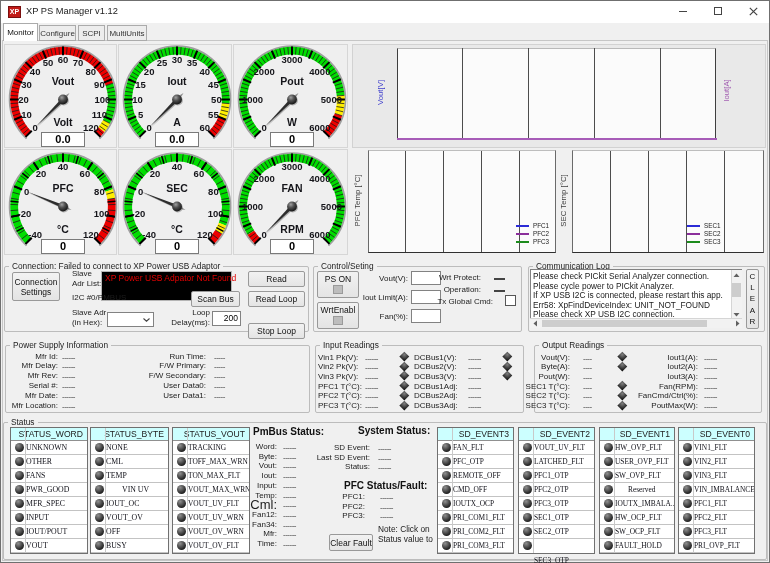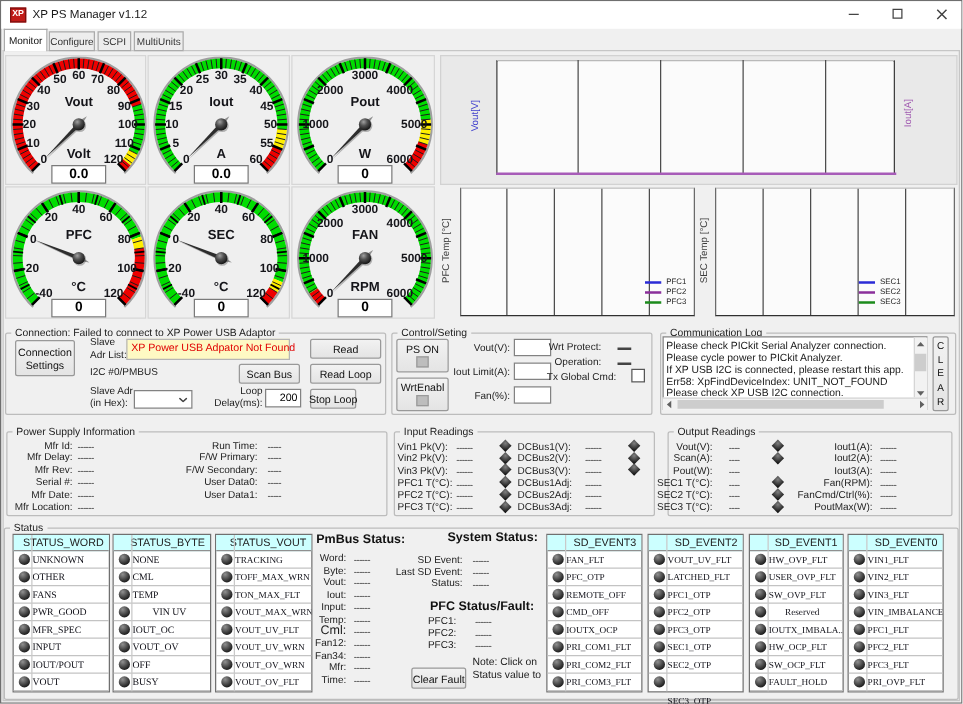--- a/index.html
+++ b/index.html
@@ -690,33 +690,33 @@
 <div class="abs" style="left:687px;top:225px;width:13px;height:1.6px;background:#2b2bd6"></div>
 <div class="abs" style="left:704px;top:222px;font-size:6.3px;color:#222">SEC1</div>
 <div class="abs" style="left:687px;top:233px;width:13px;height:1.6px;background:#8b2f9b"></div>
 <div class="abs" style="left:704px;top:230px;font-size:6.3px;color:#222">SEC2</div>
 <div class="abs" style="left:687px;top:241px;width:13px;height:1.6px;background:#1d8c1d"></div>
 <div class="abs" style="left:704px;top:238px;font-size:6.3px;color:#222">SEC3</div>
 <div class="gb" style="left:4px;top:266px;width:305px;height:66px"></div>
 <div class="gbcap" style="left:9px;top:261px">Connection: Failed to connect to XP Power USB Adaptor</div>
 <div class="btn" style="left:12px;top:272px;width:48px;height:29px">Connection<br>Settings</div>
 <div class="lbl" style="left:72px;top:269px">Slave<br>Adr List:</div>
-<div class="abs" style="left:101px;top:271px;width:131px;height:17px;background:#fef9c3;border:1px solid #b5b5b5;font-size:8.5px;color:#e00000;line-height:13px;padding-left:3px;white-space:nowrap">XP Power USB Adpator Not Found</div>
+<div class="abs" style="left:101px;top:271px;width:131px;height:30px;background:#000000;border:1px solid #b5b5b5;font-size:8.5px;color:#e00000;line-height:13px;padding-left:3px;white-space:nowrap">XP Power USB Adpator Not Found</div>
 <div class="btn" style="left:248px;top:271px;width:57px;height:16px">Read</div>
 <div class="lbl" style="left:72px;top:293px">I2C #0/PMBUS</div>
 <div class="btn" style="left:191px;top:291px;width:49px;height:16px">Scan Bus</div>
 <div class="btn" style="left:248px;top:291px;width:57px;height:16px">Read Loop</div>
 <div class="lbl" style="left:72px;top:308px">Slave Adr<br>(in Hex):</div>
 <div class="inp" style="left:107px;top:312px;width:47px;height:15px"></div>
 <svg class="abs" style="left:143px;top:318px" width="7" height="4">
     <path d="M0.5 0.5 L3.5 3.2 L6.5 0.5" stroke="#444" stroke-width="1.1" fill="none"></path>
   </svg>
 <div class="lblr" style="left:160px;top:308px;width:50px">Loop<br>Delay(ms):</div>
 <div class="inp" style="left:212px;top:311px;width:29px;height:15px;text-align:right;padding-right:2px;line-height:13px">200</div>
-<div class="btn" style="left:248px;top:311px;width:37px;height:16px">Stop Loop</div>
+<div class="btn" style="left:248px;top:323px;width:57px;height:16px">Stop Loop</div>
 <div class="gb" style="left:313px;top:266px;width:209px;height:66px"></div>
 <div class="gbcap" style="left:318px;top:261px">Control/Seting</div>
 <div class="btn" style="left:317px;top:271px;width:42px;height:27px;flex-direction:column;font-size:8.5px;line-height:9px">PS ON<div style="width:10px;height:9px;background:#bdbdbd;border:1px solid #9a9a9a;margin-top:1px"></div></div>
 <div class="btn" style="left:317px;top:302px;width:42px;height:27px;flex-direction:column;font-size:8.5px;line-height:9px">WrtEnabl<div style="width:10px;height:9px;background:#bdbdbd;border:1px solid #9a9a9a;margin-top:1px"></div></div>
 <div class="lblr" style="left:348px;top:274px;width:60px">Vout(V):</div>
 <div class="inp" style="left:411px;top:271px;width:30px;height:14px"></div>
 <div class="lblr" style="left:338px;top:293px;width:70px">Iout Limit(A):</div>
 <div class="inp" style="left:411px;top:290px;width:30px;height:14px"></div>
 <div class="lblr" style="left:348px;top:312px;width:60px">Fan(%):</div>
 <div class="inp" style="left:411px;top:309px;width:30px;height:14px"></div>
@@ -810,21 +810,21 @@
 <div class="dia" style="left:401px;top:401.5px"></div>
 <div class="lbl" style="left:414px;top:401.0px">DCBus3Adj:</div>
 <div class="dash" style="left:468px;top:402.0px">------</div>
 <div class="gb" style="left:534px;top:345px;width:228px;height:68px"></div>
 <div class="gbcap" style="left:539px;top:340px">Output Readings</div>
 <div class="lblr" style="left:510px;top:352.5px;width:60px">Vout(V):</div>
 <div class="dash" style="left:583px;top:353.5px">----</div>
 <div class="dia" style="left:619px;top:353.0px"></div>
 <div class="lblr" style="left:618px;top:352.5px;width:80px">Iout1(A):</div>
 <div class="dash" style="left:704px;top:353.5px">------</div>
-<div class="lblr" style="left:510px;top:362.2px;width:60px">Scan(A):</div>
+<div class="lblr" style="left:510px;top:362.2px;width:60px">Byte(A):</div>
 <div class="dash" style="left:583px;top:363.2px">----</div>
 <div class="dia" style="left:619px;top:362.7px"></div>
 <div class="lblr" style="left:618px;top:362.2px;width:80px">Iout2(A):</div>
 <div class="dash" style="left:704px;top:363.2px">------</div>
 <div class="lblr" style="left:510px;top:371.9px;width:60px">Pout(W):</div>
 <div class="dash" style="left:583px;top:372.9px">----</div>
 <div class="lblr" style="left:618px;top:371.9px;width:80px">Iout3(A):</div>
 <div class="dash" style="left:704px;top:372.9px">------</div>
 <div class="lblr" style="left:510px;top:381.6px;width:60px">SEC1 T(°C):</div>
 <div class="dash" style="left:583px;top:382.6px">----</div>
@@ -990,21 +990,21 @@
 <div class="lblr" style="left:237px;top:451.7px;width:40px;font-size:8px">Byte:</div>
 <div class="dash" style="left:283px;top:452.7px">------</div>
 <div class="lblr" style="left:237px;top:461.4px;width:40px;font-size:8px">Vout:</div>
 <div class="dash" style="left:283px;top:462.4px">------</div>
 <div class="lblr" style="left:237px;top:471.1px;width:40px;font-size:8px">Iout:</div>
 <div class="dash" style="left:283px;top:472.1px">------</div>
 <div class="lblr" style="left:237px;top:480.8px;width:40px;font-size:8px">Input:</div>
 <div class="dash" style="left:283px;top:481.8px">------</div>
 <div class="lblr" style="left:237px;top:490.5px;width:40px;font-size:8px">Temp:</div>
 <div class="dash" style="left:283px;top:491.5px">------</div>
-<div class="lblr" style="left:237px;top:500.2px;width:40px;font-size:10px">Cml:</div>
+<div class="lblr" style="left:237px;top:500.2px;width:40px;font-size:13px">Cml:</div>
 <div class="dash" style="left:283px;top:501.2px">------</div>
 <div class="lblr" style="left:237px;top:509.9px;width:40px;font-size:8px">Fan12:</div>
 <div class="dash" style="left:283px;top:510.9px">------</div>
 <div class="lblr" style="left:237px;top:519.6px;width:40px;font-size:8px">Fan34:</div>
 <div class="dash" style="left:283px;top:520.6px">------</div>
 <div class="lblr" style="left:237px;top:529.3px;width:40px;font-size:8px">Mfr:</div>
 <div class="dash" style="left:283px;top:530.3px">------</div>
 <div class="lblr" style="left:237px;top:539.0px;width:40px;font-size:8px">Time:</div>
 <div class="dash" style="left:283px;top:540.0px">------</div>
 <div class="lblr" style="left:300px;top:443.0px;width:70px;font-size:8px">SD Event:</div>

